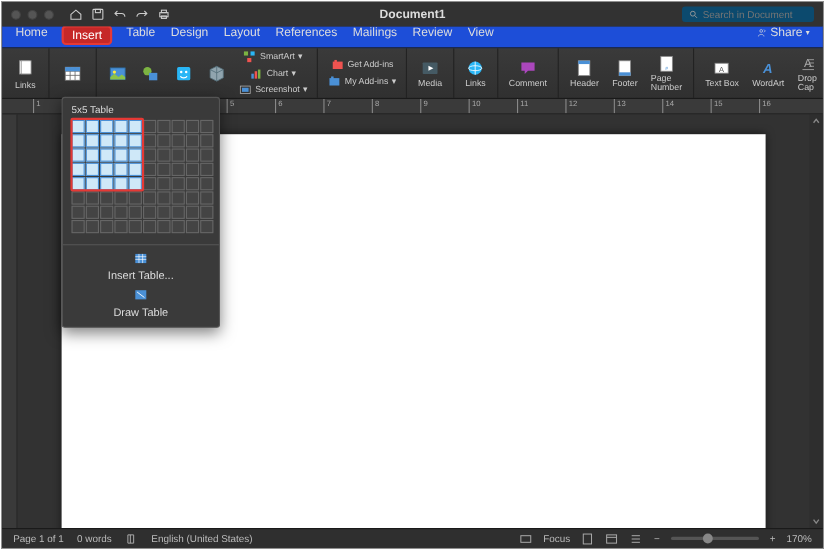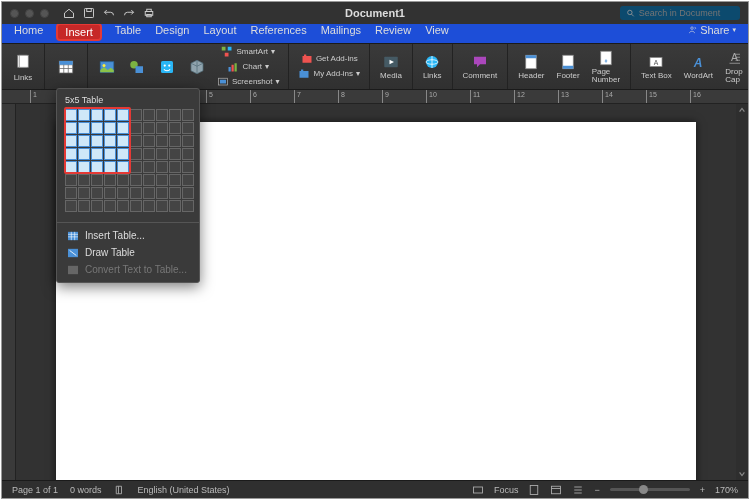--- a/index.html
+++ b/index.html
@@ -52,21 +52,21 @@
   .scroll-v .thumb { flex: 1; margin: 2px 0; }
 
   
   .table-dd { position: absolute; top: 86px; left: 54px; width: 144px; background: #3a3a3a; border: 1px solid #555; border-radius: 3px; box-shadow: 0 4px 14px rgba(0,0,0,.5); z-index: 20; padding: 4px 0; }
   .table-dd .hdr { color: #ddd; font-size: 9px; padding: 2px 8px 4px; }
   .table-dd .grid { display: grid; grid-template-columns: repeat(10, 12px); grid-template-rows: repeat(8, 12px); gap: 1px; padding: 0 8px 6px; }
   .table-dd .cell { width: 12px; height: 12px; border: 1px solid #666; background: #444; }
   .table-dd .cell.on { background: #cfe8f8; border-color: #4a90d6; }
   .table-dd .sel-border { position: absolute; border: 2px solid #e53935; border-radius: 2px; pointer-events: none; top: 18px; left: 7px; width: 67px; height: 67px; }
   .table-dd .sep { height: 1px; background: #555; margin: 4px 0; }
-  .table-dd .mi { display: flex; align-items: center; gap: 6px; padding: 3px 10px; color: #ddd; font-size: 10px; cursor: pointer; }
+  .table-dd .mi { display: flex; align-items: center; gap: 6px; padding: 3px 10px; color: #ddd; font-size: 10px; cursor: pointer; flex-direction: column; }
   .table-dd .mi.disabled { color: #777; }
   .table-dd .mi-ic { width: 12px; height: 10px; }
 
   
   .status { height: 18px; background: #2f2f2f; border-top: 1px solid #1a1a1a; display: flex; align-items: center; padding: 0 10px; gap: 12px; color: #bbb; font-size: 9px; }
   .status .right { margin-left: auto; display: flex; align-items: center; gap: 10px; }
   .zoom-slider { width: 80px; height: 3px; background: #555; position: relative; border-radius: 2px; }
   .zoom-slider .knob { position: absolute; top: -3px; left: 36%; width: 9px; height: 9px; background: #888; border-radius: 50%; }
   .view-ic { width: 12px; height: 12px; stroke: #aaa; fill: none; stroke-width: 1.2; }
 </style>
@@ -474,26 +474,20 @@
         </svg>
       <span>Insert Table...</span>
     </div>
     <div class="mi">
       <svg class="mi-ic" viewBox="0 0 14 12">
           <rect x="1" y="1" width="12" height="10" fill="#4a90d6"></rect>
           <path d="M3 3l8 6" stroke="#fff"></path>
         </svg>
       <span>Draw Table</span>
     </div>
-    <div class="mi disabled">
-      <svg class="mi-ic" viewBox="0 0 14 12">
-          <rect x="1" y="1" width="12" height="10" fill="#666"></rect>
-        </svg>
-      <span>Convert Text to Table...</span>
-    </div>
   </div>
 
   <div class="status">
     <span>Page 1 of 1</span>
     <span>0 words</span>
     <svg class="view-ic" viewBox="0 0 16 16">
         <path d="M3 3h7v10H3zM6 3v10"></path>
       </svg>
     <span>English (United States)</span>
     <div class="right">

